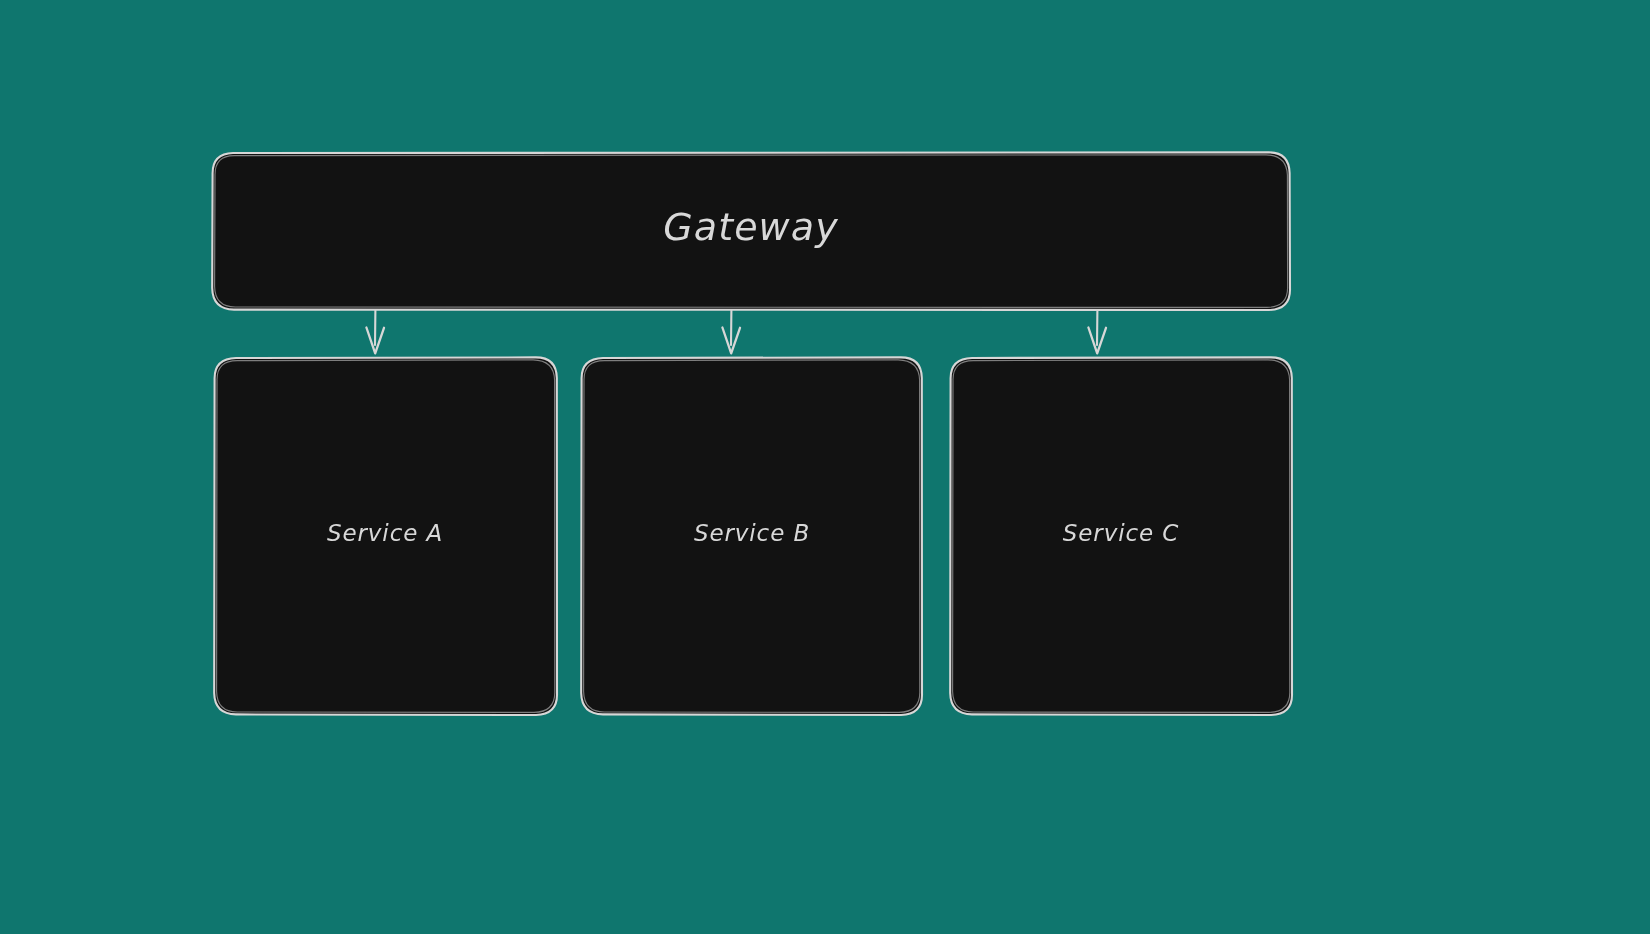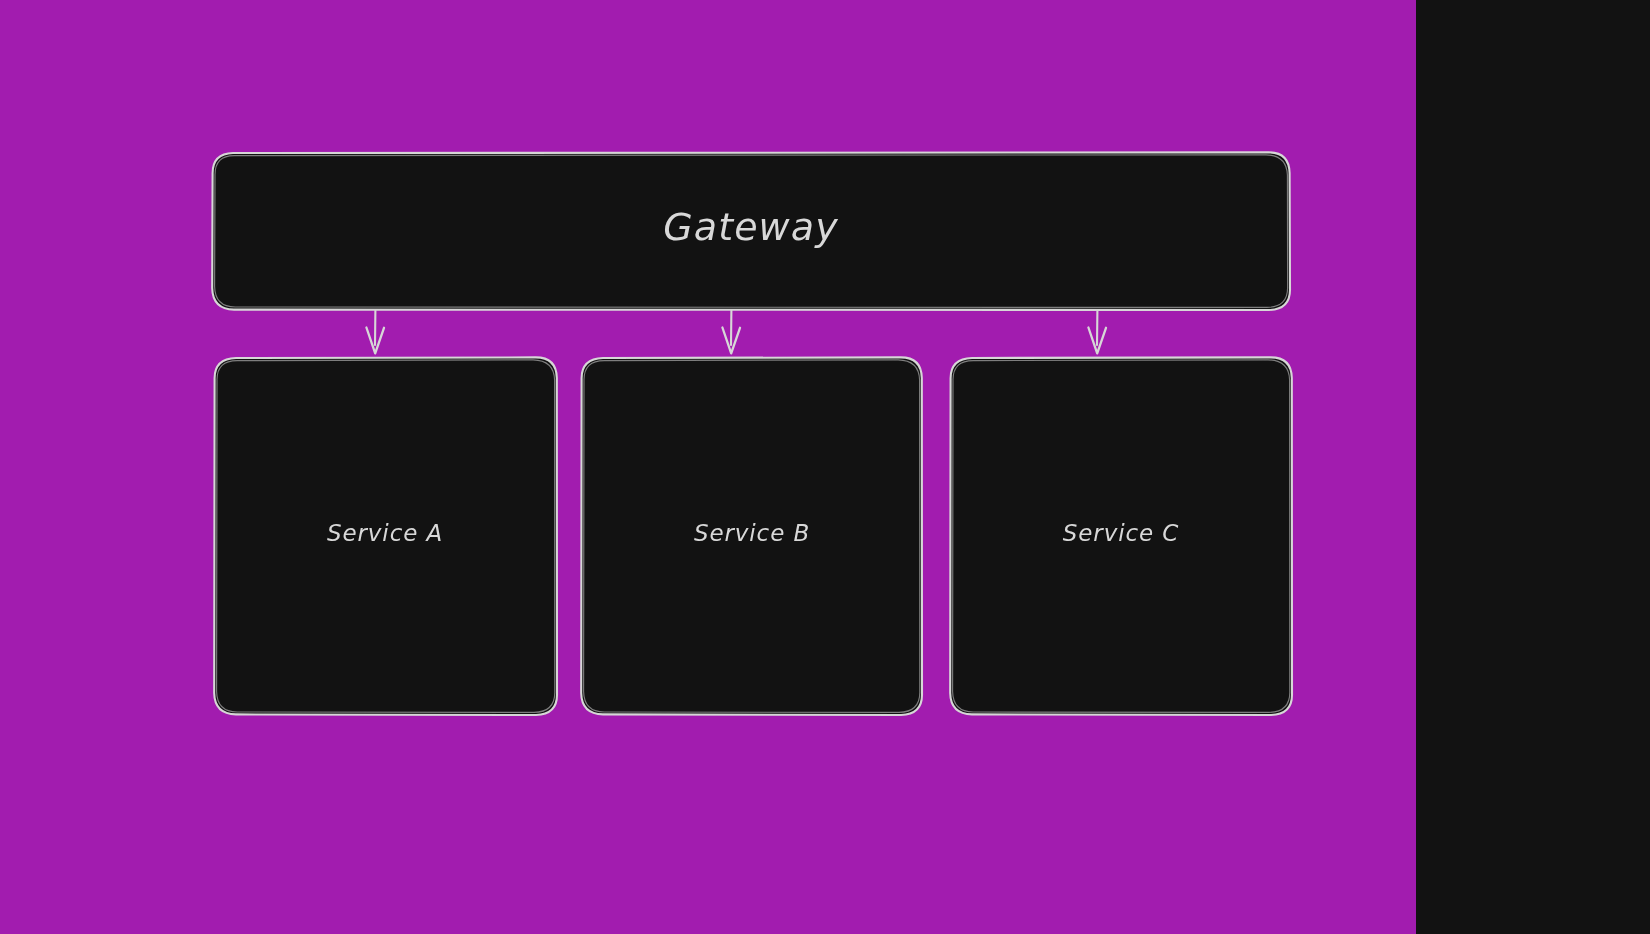--- a/index.html
+++ b/index.html
@@ -9,23 +9,23 @@
     background: #121212;
   }
   body {
     width: 1650px;
     height: 934px;
     overflow: hidden;
     font-family: "DejaVu Sans", sans-serif;
   }
   #canvas {
     position: relative;
-    width: 1416px;
+    width: 1650px;
     height: 934px;
-    background: #a21caf;
+    background: #0f766e;
   }
   #diagram-svg {
     position: absolute;
     top: 0;
     left: 0;
     width: 1650px;
     height: 934px;
     display: block;
   }
   .node-shape {

